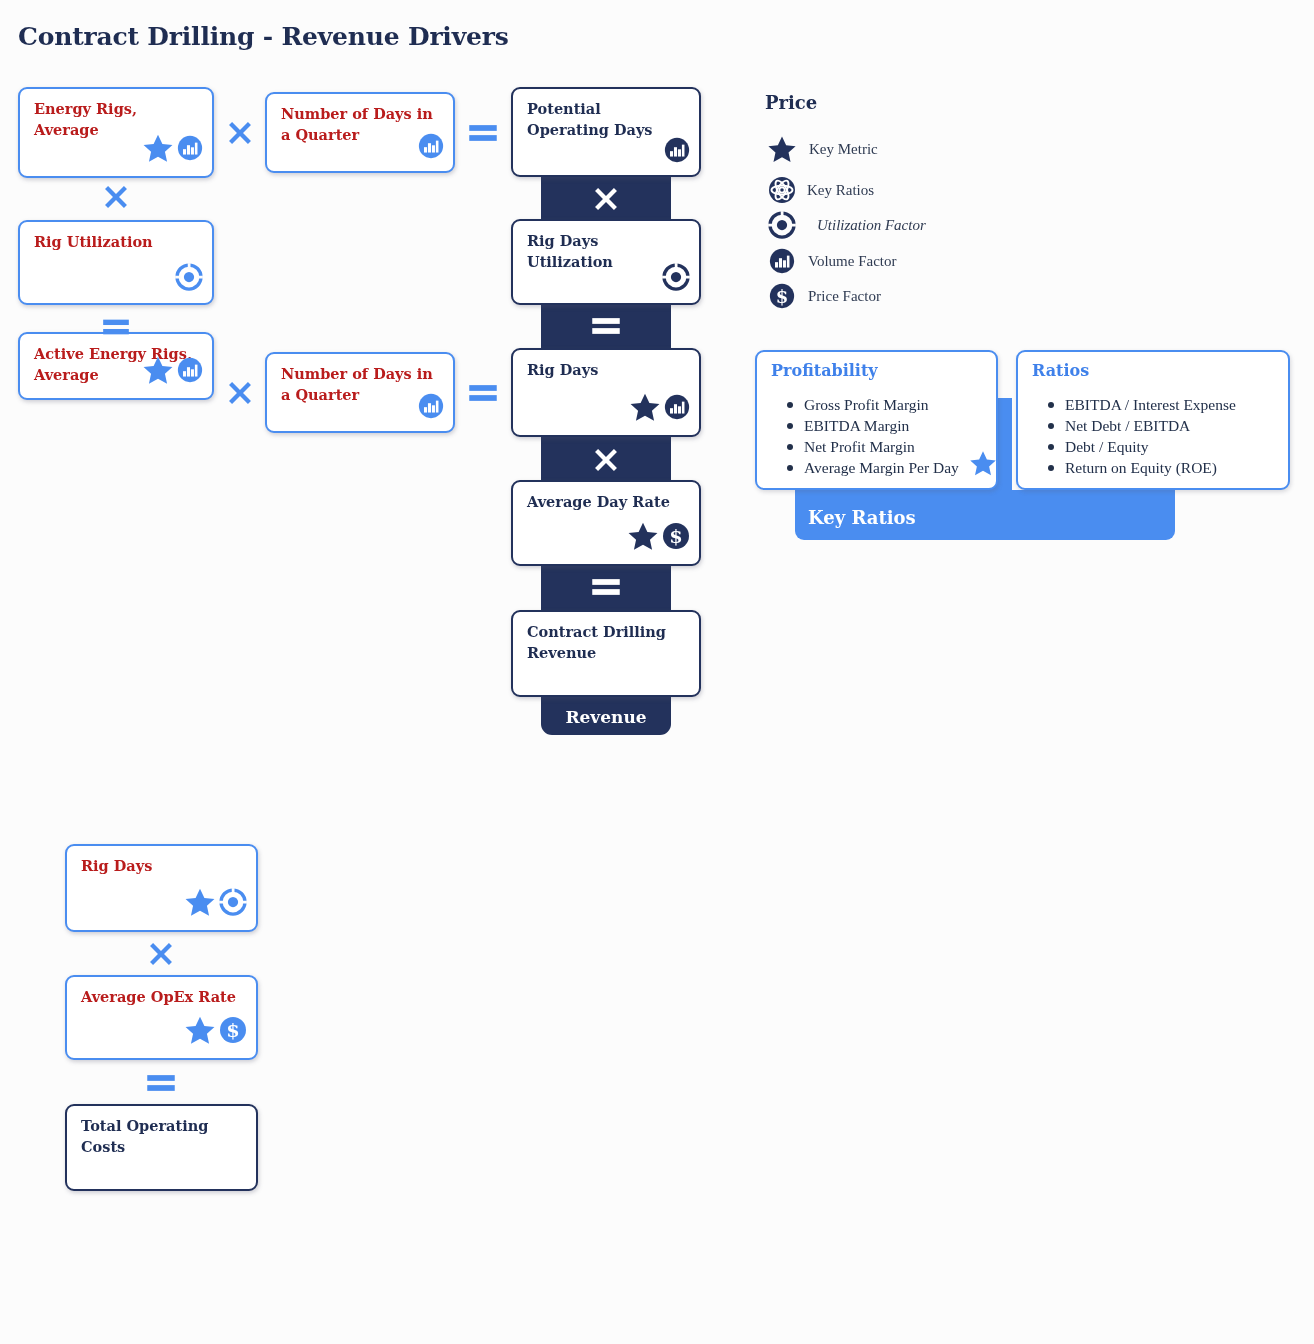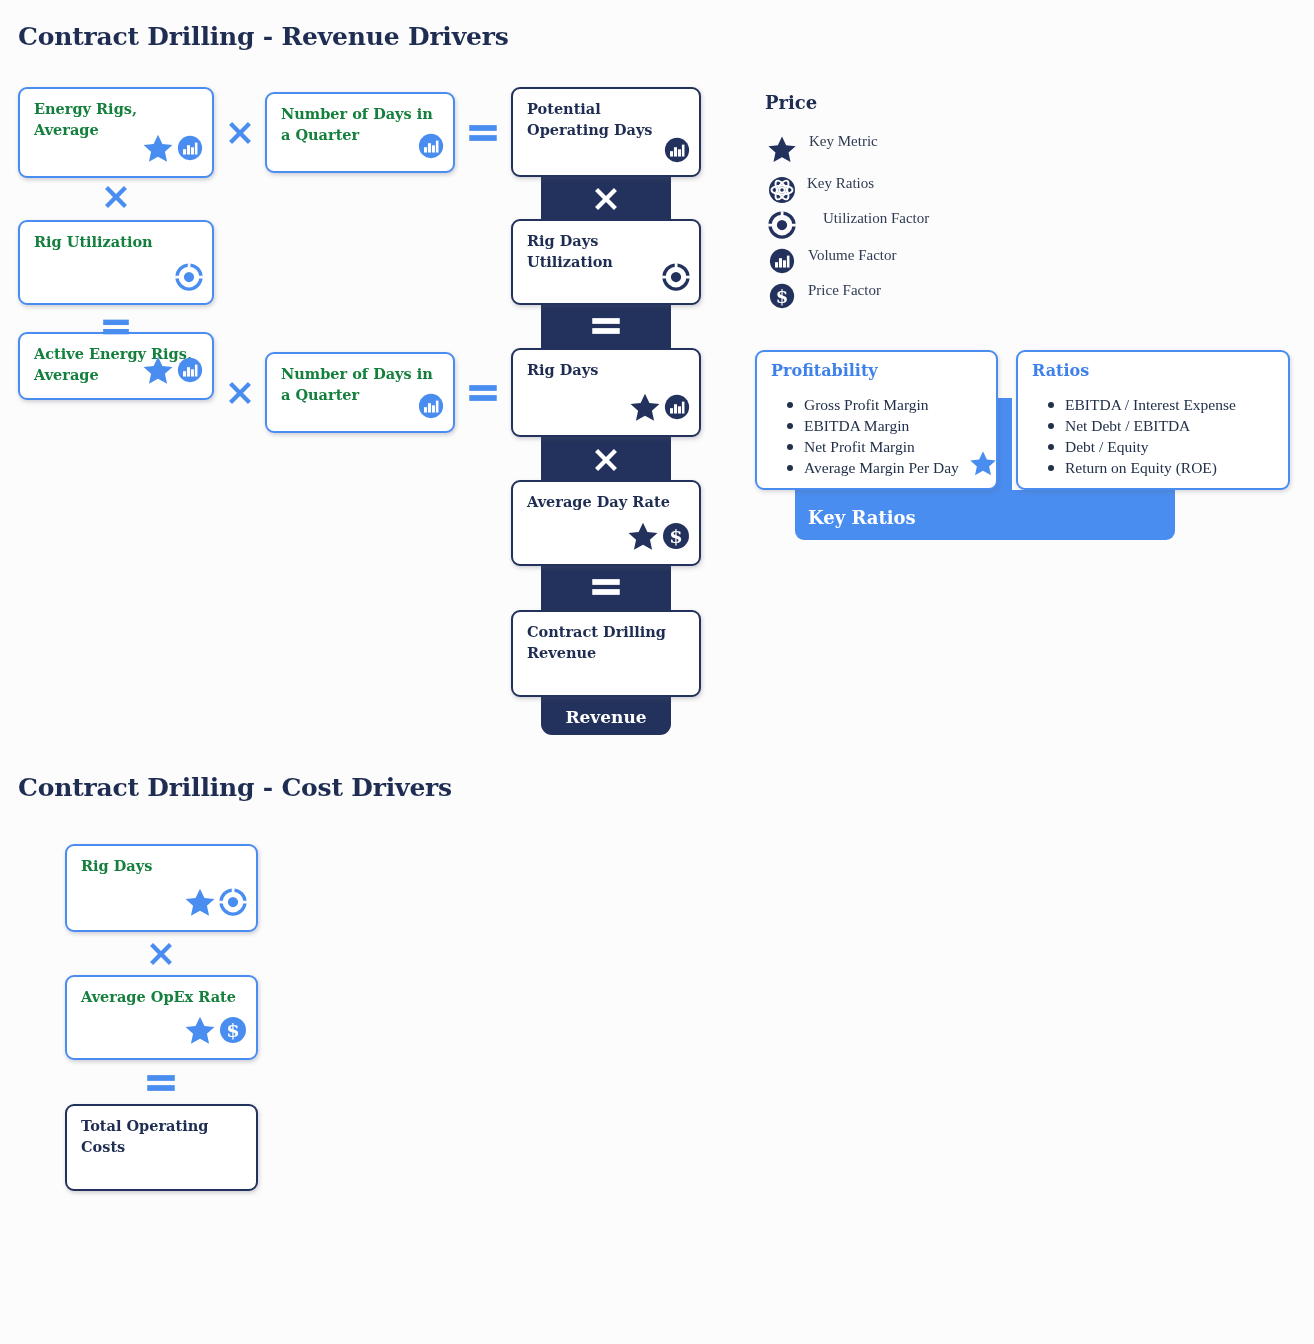--- a/index.html
+++ b/index.html
@@ -32,21 +32,21 @@
   .node.blue  { border: 2.2px solid #4a8df0; }
   .node.navy  { border: 2.2px solid #23325c; }
   .node .label {
     position: absolute;
     left: 14px; top: 10px; right: 12px;
     font-family: "DejaVu Serif", serif;
     font-weight: bold;
     font-size: 14.5px;
     line-height: 1.42;
   }
-  .node.blue .label { color: #15803d; }
+  .node.blue .label { color: #b91c1c; }
   .node.navy .label { color: #1f2d52; }
   .node .icons {
     position: absolute;
     right: 8px; bottom: 7px;
     display: flex; align-items: center; gap: 1px;
   }
 
   
   .op { position: absolute; display: flex; align-items: center; justify-content: center; }
   .op svg { display: block; }
@@ -69,21 +69,21 @@
   
   #legend-title {
     position: absolute;
     font-family: "DejaVu Serif", serif;
     font-weight: bold;
     font-size: 18px;
     color: #1f2d52;
   }
   .legend-row {
     position: absolute;
-    display: flex; 
+    display: flex; align-items: center;
   }
   .legend-row .lg-icon { width: 34px; display:flex; justify-content:center; align-items:center; }
   .legend-row .lg-text {
     font-family: "Liberation Serif", serif;
     font-size: 15px;
     color: #2f3b52;
     white-space: nowrap;
   }
 
   
@@ -148,21 +148,20 @@
     position: absolute;
     right: -2px; bottom: 6px;
   }
 </style>
 </head>
 <body>
 
 <div class="stage">
 
   <div class="section-title" id="title-revenue">Contract Drilling - Revenue Drivers</div>
-  <div class="section-title" id="title-cost">Contract Drilling - Cost Drivers</div>
 
   <div id="spine" style="left:541px; top:140px; width:130px; height:595px;"></div>
   <div id="revenue-label" style="left:541px; top:707px; width:130px;">Revenue</div>
 
   <div class="node blue" style="left:18px; top:87px; width:196px; height:91px;">
     <div class="label">Energy Rigs, Average</div>
     <div class="icons">
       <span>
         <svg width="34" height="34" viewBox="0 0 24 24">
             <polygon points="12,2.6 15.1,9.2 22.2,9.9 16.9,14.7 18.4,21.7 12,18.1 5.6,21.7 7.1,14.7 1.8,9.9 8.9,9.2" fill="#4a8df0"></polygon>
@@ -400,21 +399,21 @@
   <div class="legend-row" style="left:765px; top:210px;">
     <span class="lg-icon">
       <svg width="30" height="30" viewBox="0 0 24 24">
         <circle cx="12" cy="12" r="9.6" fill="none" stroke="#23325c" stroke-width="2.6"></circle>
         <circle cx="12" cy="12" r="4.1" fill="#23325c"></circle>
         <rect x="11.0" y="0.9" width="2.2" height="5.0" fill="#fcfcfc"></rect>
         <rect x="0.9" y="11.0" width="5.0" height="2.2" fill="#fcfcfc"></rect>
         <rect x="18.1" y="11.0" width="5.0" height="2.2" fill="#fcfcfc"></rect>
       </svg>
     </span>
-    <span class="lg-text" style="margin-left:24px;">Utilization Factor</span>
+    <span class="lg-text" style="margin-left:18px;font-style:italic;">Utilization Factor</span>
   </div>
 
   <div class="legend-row" style="left:765px; top:247px;">
     <span class="lg-icon">
       <svg width="28" height="28" viewBox="0 0 24 24">
         <circle cx="12" cy="12" r="10.4" fill="#23325c"></circle>
         <rect x="6.0" y="13.0" width="2.6" height="4.6" fill="#fff"></rect>
         <rect x="9.4" y="9.6" width="2.6" height="8.0" fill="#fff"></rect>
         <rect x="12.8" y="11.4" width="2.6" height="6.2" fill="#fff"></rect>
         <rect x="16.2" y="7.4" width="2.2" height="10.2" fill="#fff"></rect>

